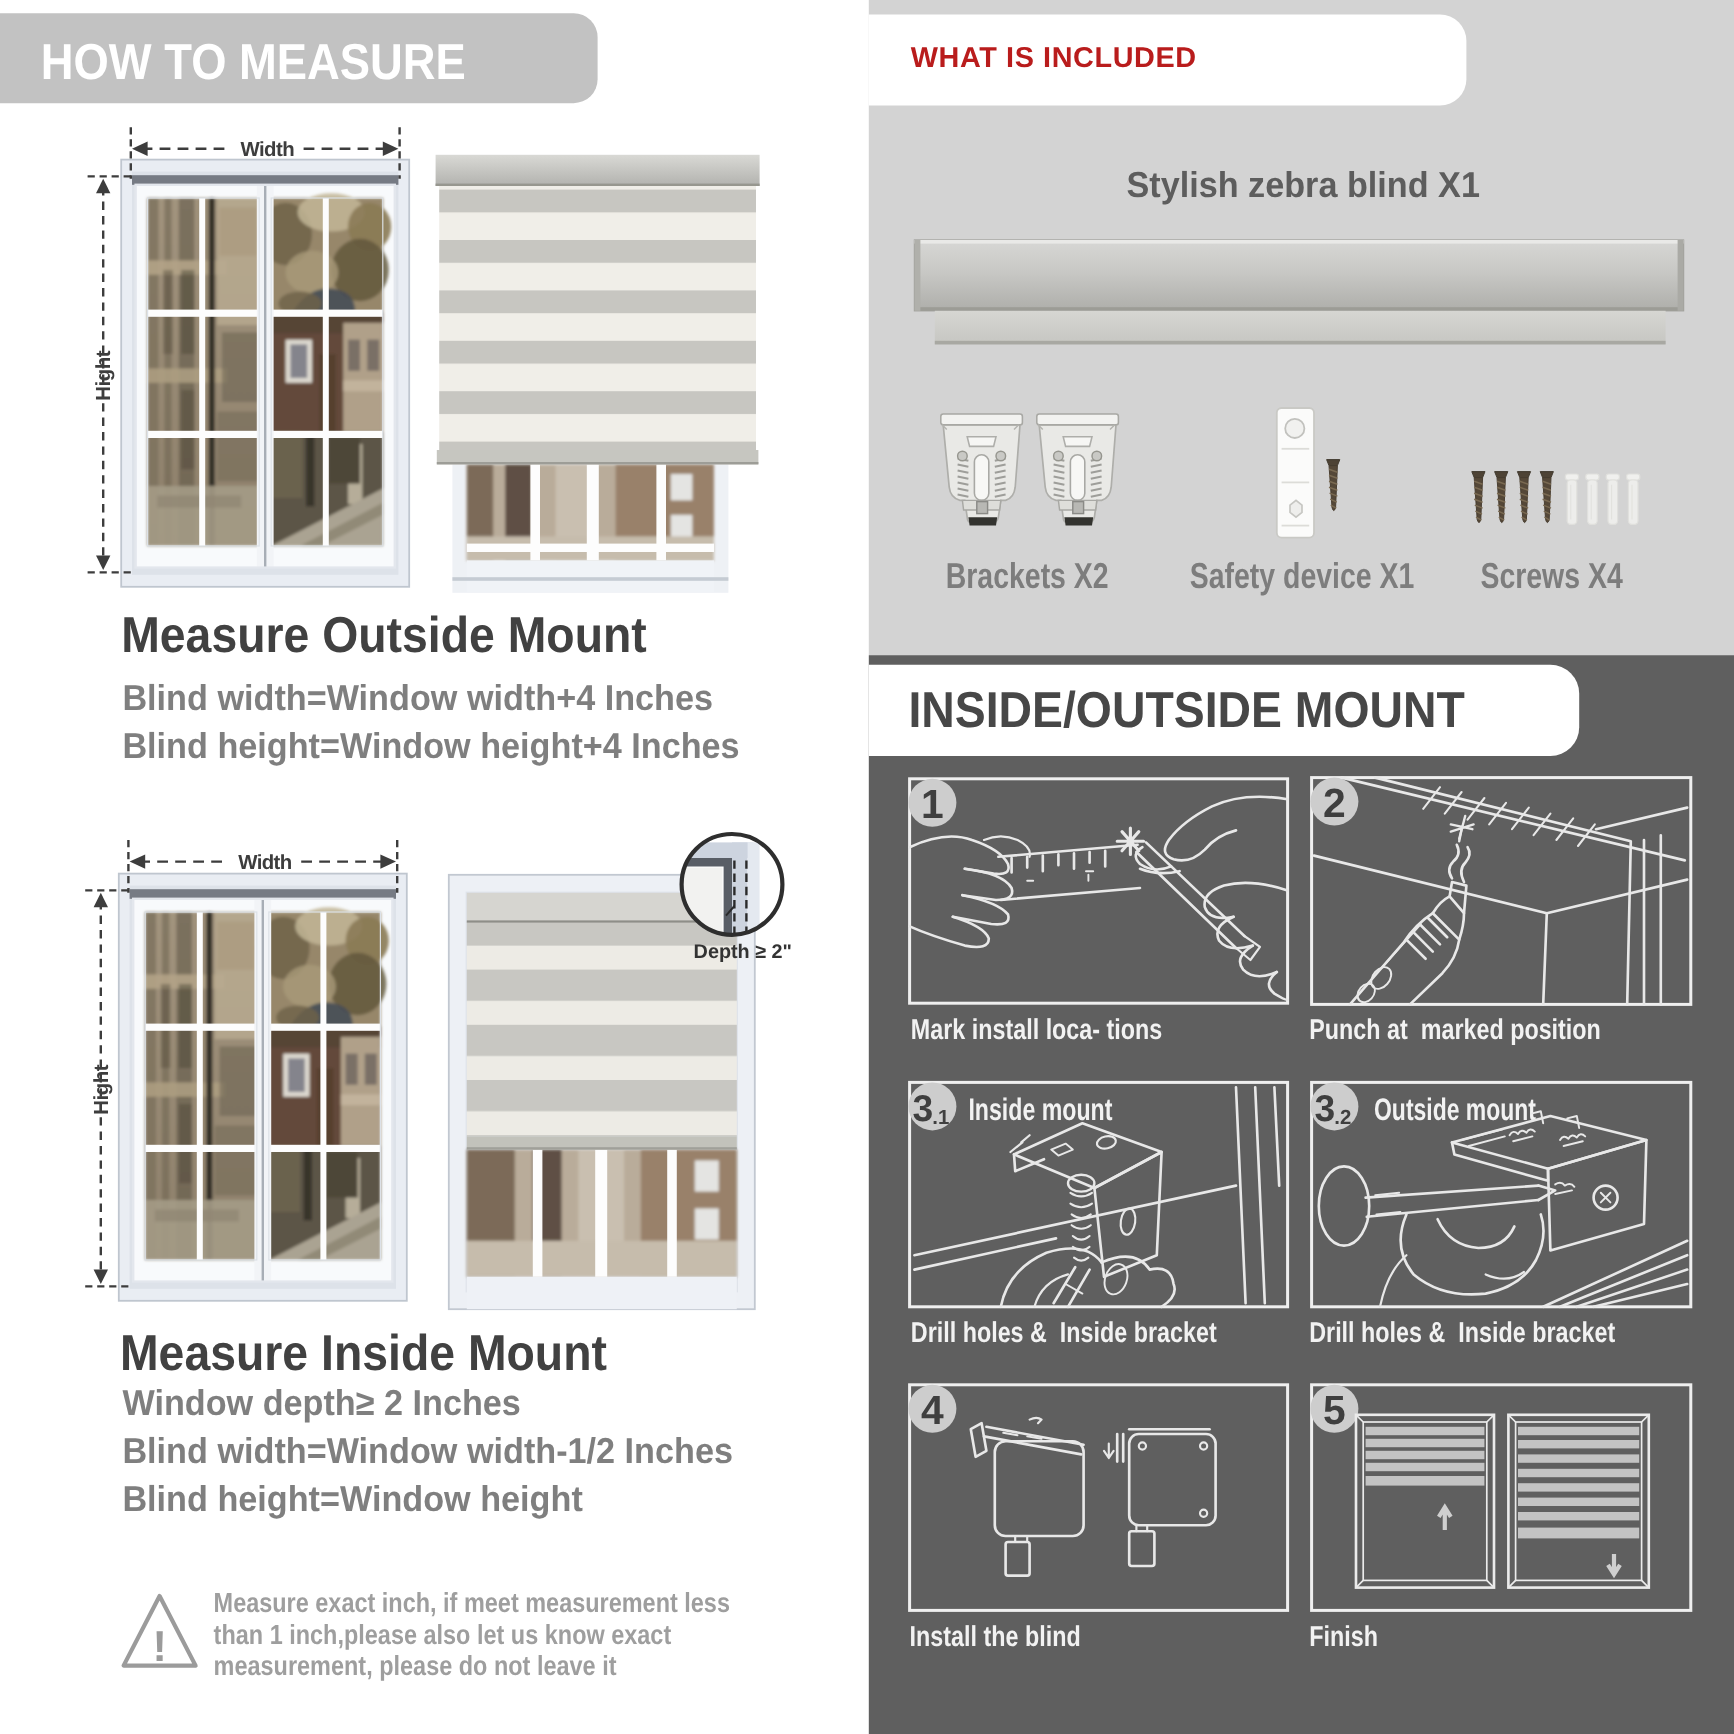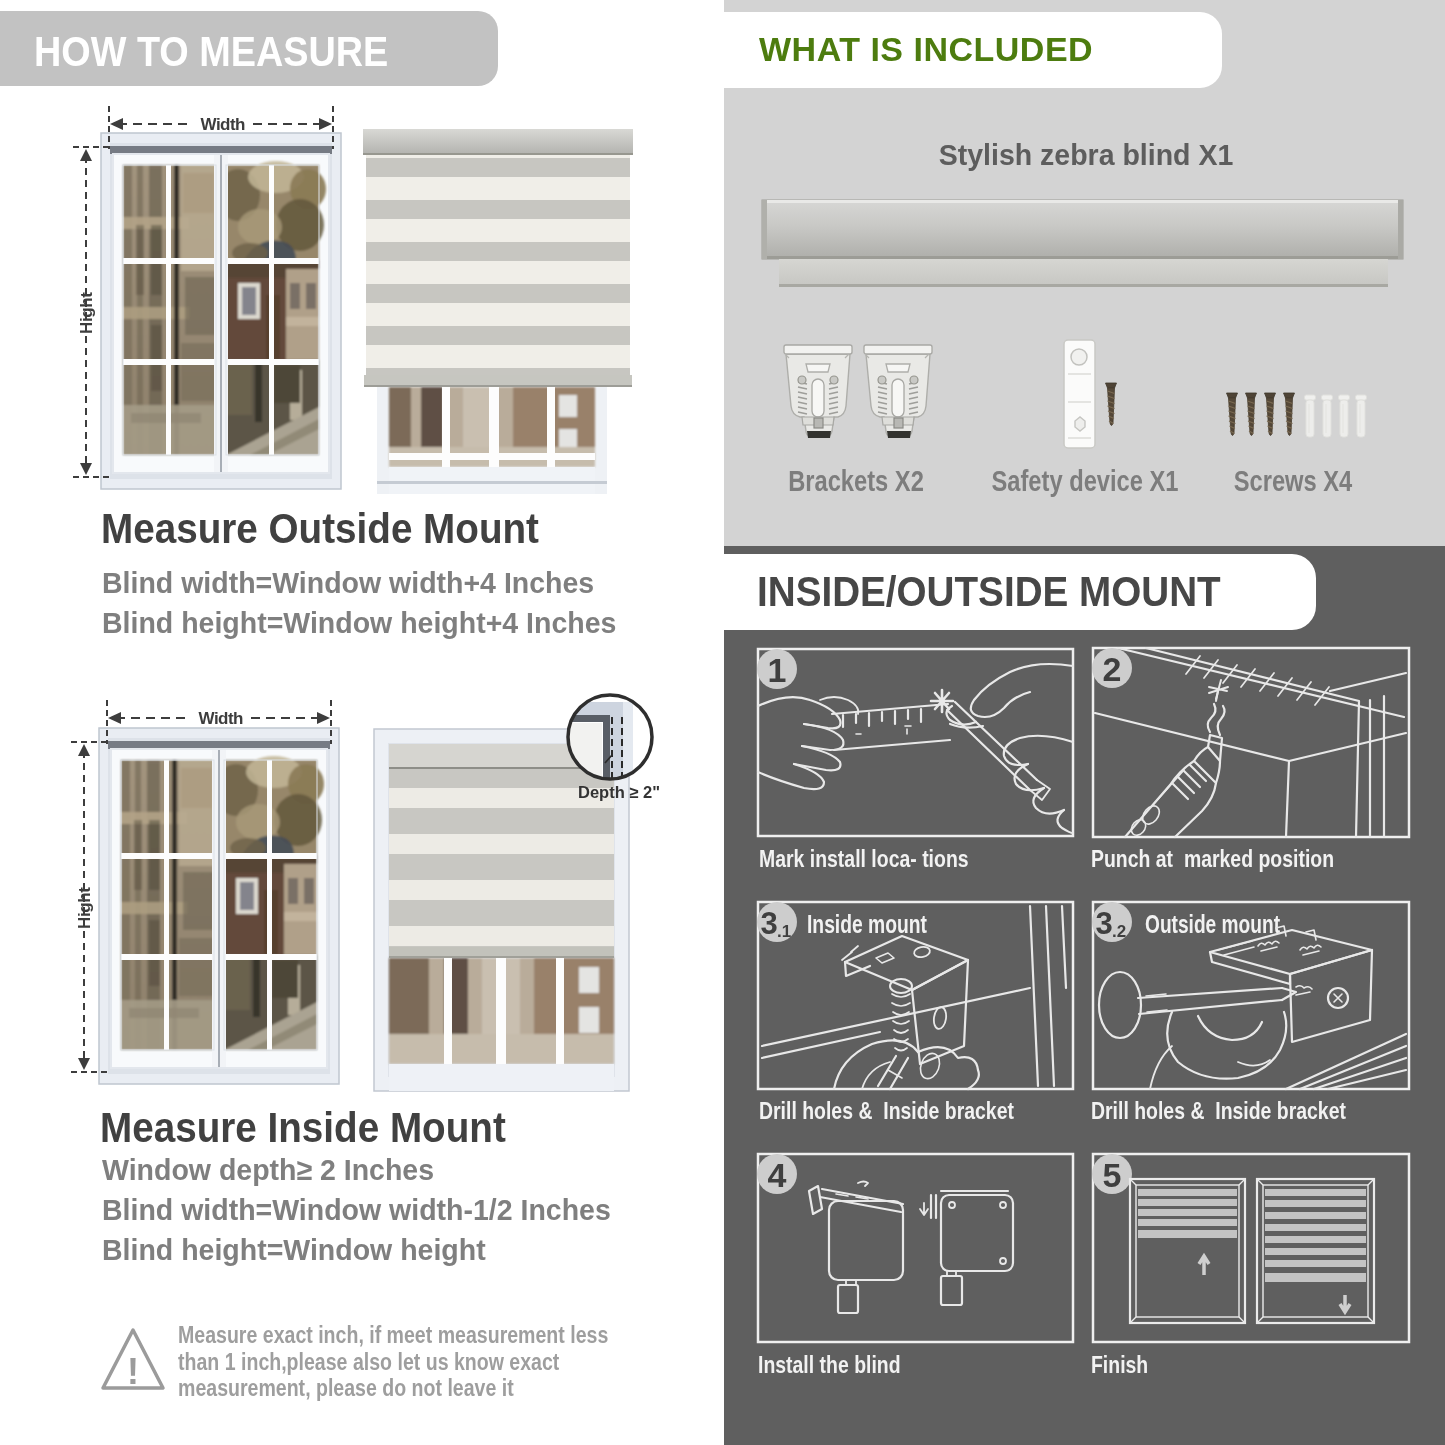--- a/index.html
+++ b/index.html
@@ -9,21 +9,21 @@
 </style>
 </head>
 <body>
 
 <div class="abs" style="left:724px;top:0;width:721px;height:546px;background:#d3d3d3"></div>
 <div class="abs" style="left:724px;top:546px;width:721px;height:899px;background:#5f5f5f"></div>
 
 <div class="abs" style="left:0;top:11px;width:498px;height:75px;background:#c2c2c2;border-radius:0 20px 20px 0"></div>
 <div class="abs b" style="left:34px;top:14px;height:75px;color:#fff;font-size:42px;line-height:75px;transform:scaleX(0.9);transform-origin:left center">HOW TO MEASURE</div>
 <div class="abs" style="left:724px;top:12px;width:498px;height:76px;background:#fff;border-radius:0 22px 22px 0"></div>
-<div class="abs b" style="left:759px;top:15px;height:76px;color:#4d7c0f;font-size:34px;line-height:68px;letter-spacing:0.5px">WHAT IS INCLUDED</div>
+<div class="abs b" style="left:759px;top:15px;height:76px;color:#b91c1c;font-size:24px;line-height:68px;letter-spacing:0.5px">WHAT IS INCLUDED</div>
 <div class="abs" style="left:724px;top:554px;width:592px;height:76px;background:#fff;border-radius:0 24px 24px 0"></div>
 <div class="abs b" style="left:757px;top:558px;height:76px;color:#474747;font-size:42px;line-height:68px;transform:scaleX(0.92);transform-origin:left center">INSIDE/OUTSIDE MOUNT</div>
 
 <div class="abs b" style="left:101px;top:505px;font-size:42px;color:#414141;transform:scaleX(0.92);transform-origin:left top">Measure Outside Mount</div>
 <div class="abs b" style="left:102px;top:563px;font-size:30px;color:#7f7f7f;line-height:40px;transform:scaleX(0.95);transform-origin:left top">Blind width=Window width+4 Inches<br>Blind height=Window height+4 Inches</div>
 
 <div class="abs b" style="left:100px;top:1104px;font-size:42px;color:#414141;transform:scaleX(0.92);transform-origin:left top">Measure Inside Mount</div>
 <div class="abs b" style="left:102px;top:1150px;font-size:30px;color:#7f7f7f;line-height:40px;transform:scaleX(0.95);transform-origin:left top">Window depth≥ 2 Inches<br>Blind width=Window width-1/2 Inches<br>Blind height=Window height</div>
 
 <div class="abs b" style="left:178px;top:1322px;font-size:23px;color:#9e9e9e;line-height:26.5px;transform:scaleX(0.85);transform-origin:left top">Measure exact inch, if meet measurement less<br>than 1 inch,please also let us know exact<br>measurement, please do not leave it</div>

